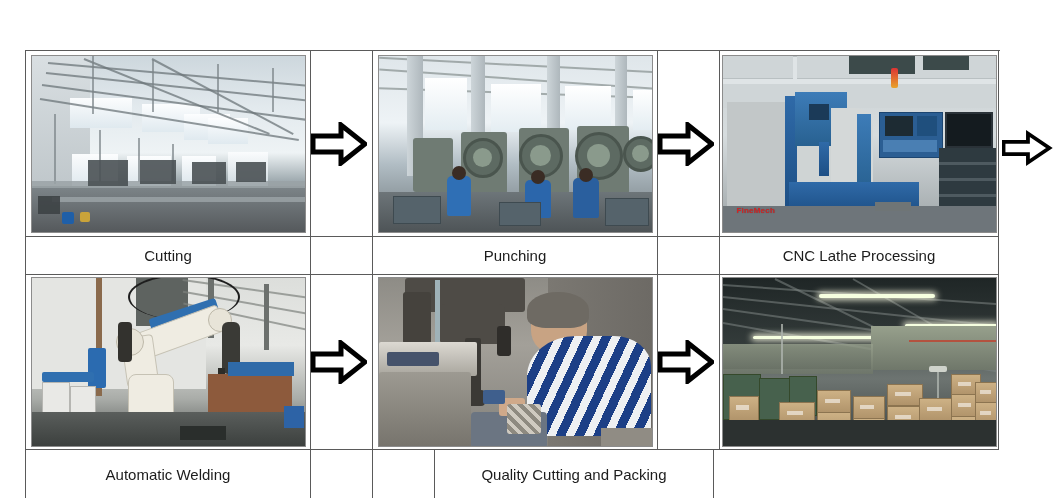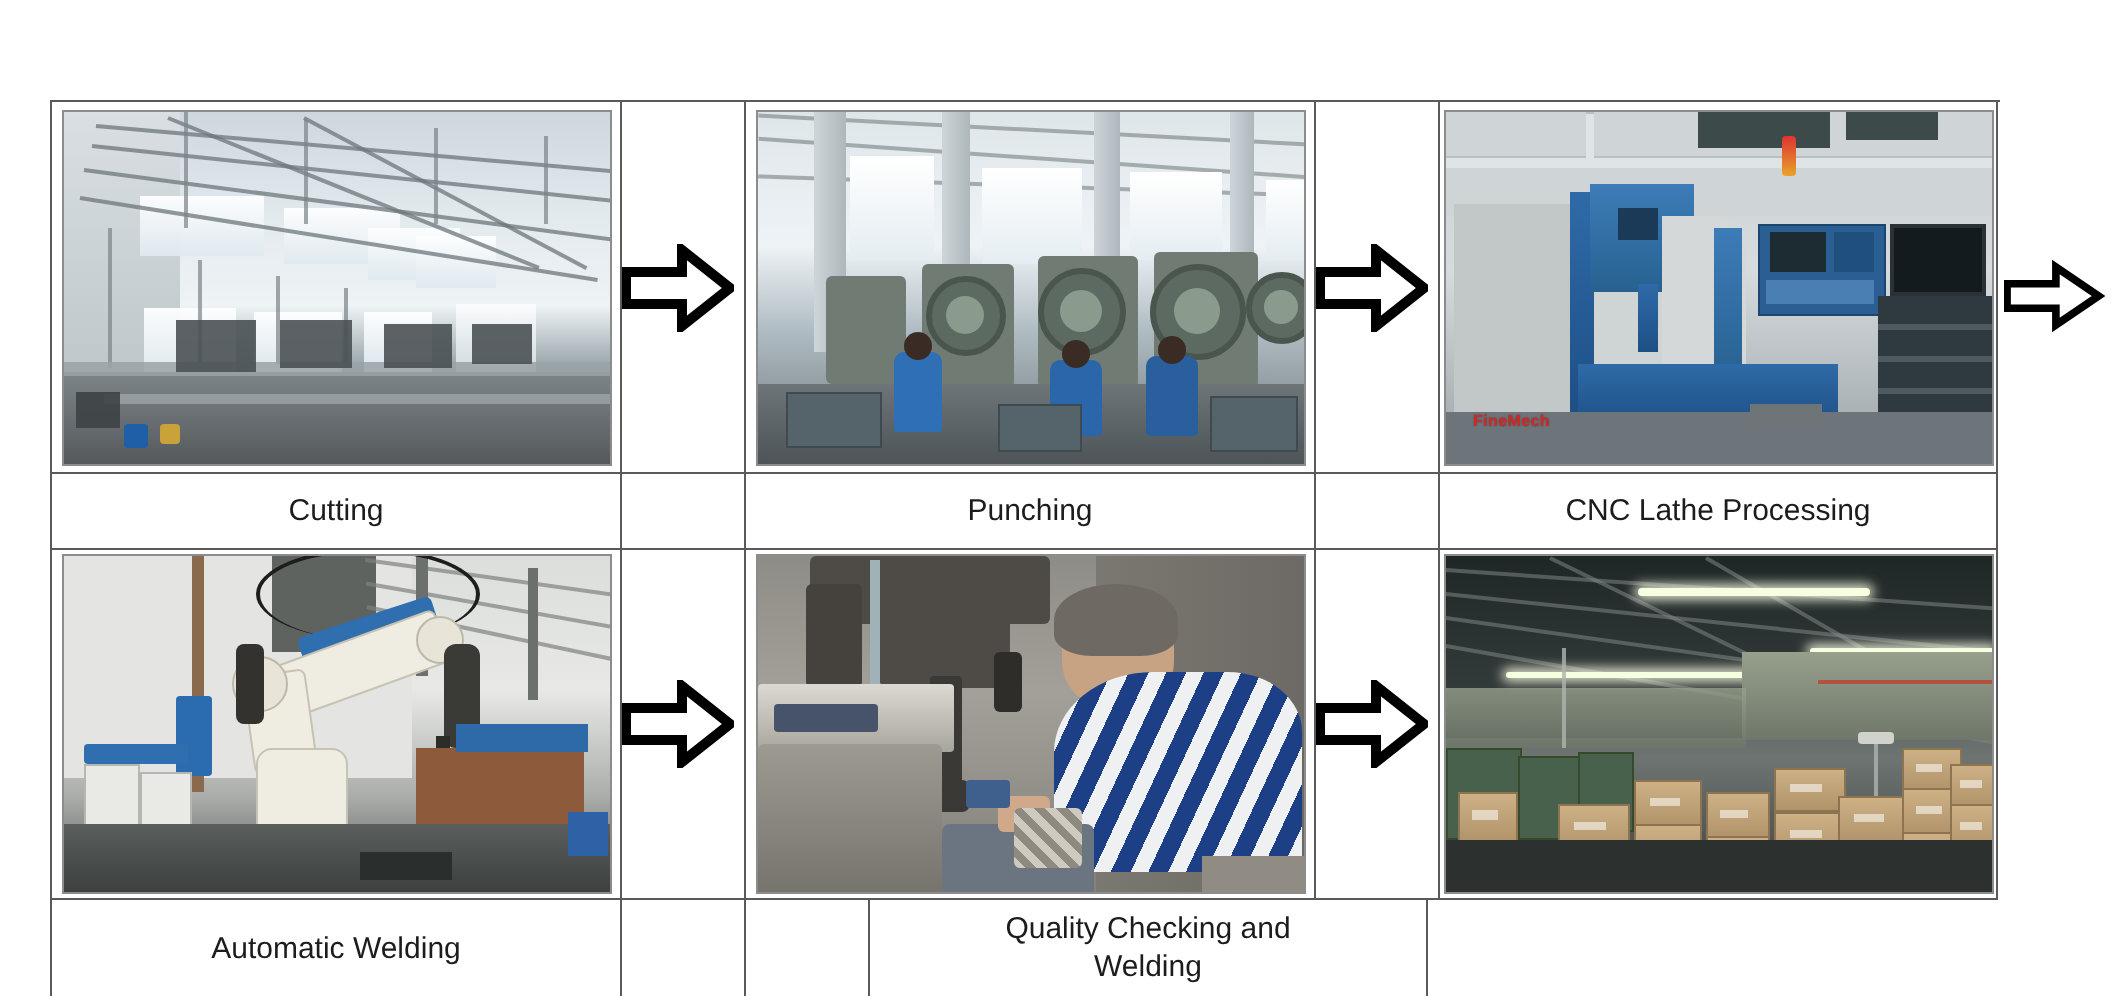--- a/index.html
+++ b/index.html
@@ -449,21 +449,21 @@
       </div>
     </div>
 
     <div class="row row-label-2">
       <div class="cell c-img">
         <span class="cell-label">Automatic Welding</span>
       </div>
       <div class="cell c-arrow"></div>
       <div class="cell c-arrow"></div>
       <div class="cell c-img-wide">
-        <span class="cell-label" style="max-width:190px">Quality Checking and Welding</span>
+        <span class="cell-label" style="max-width:190px">Quality Cutting and Packing</span>
       </div>
     </div>
   </div>
 
   <div class="arrow-outer">
     <svg class="arrow-svg" width="76" height="44" viewBox="0 0 76 44">
       <polygon points="2,14 34,14 34,3 62,22 34,41 34,30 2,30" fill="#ffffff" stroke="#000000" stroke-width="5" stroke-linejoin="miter"></polygon>
     </svg>
   </div>
 

